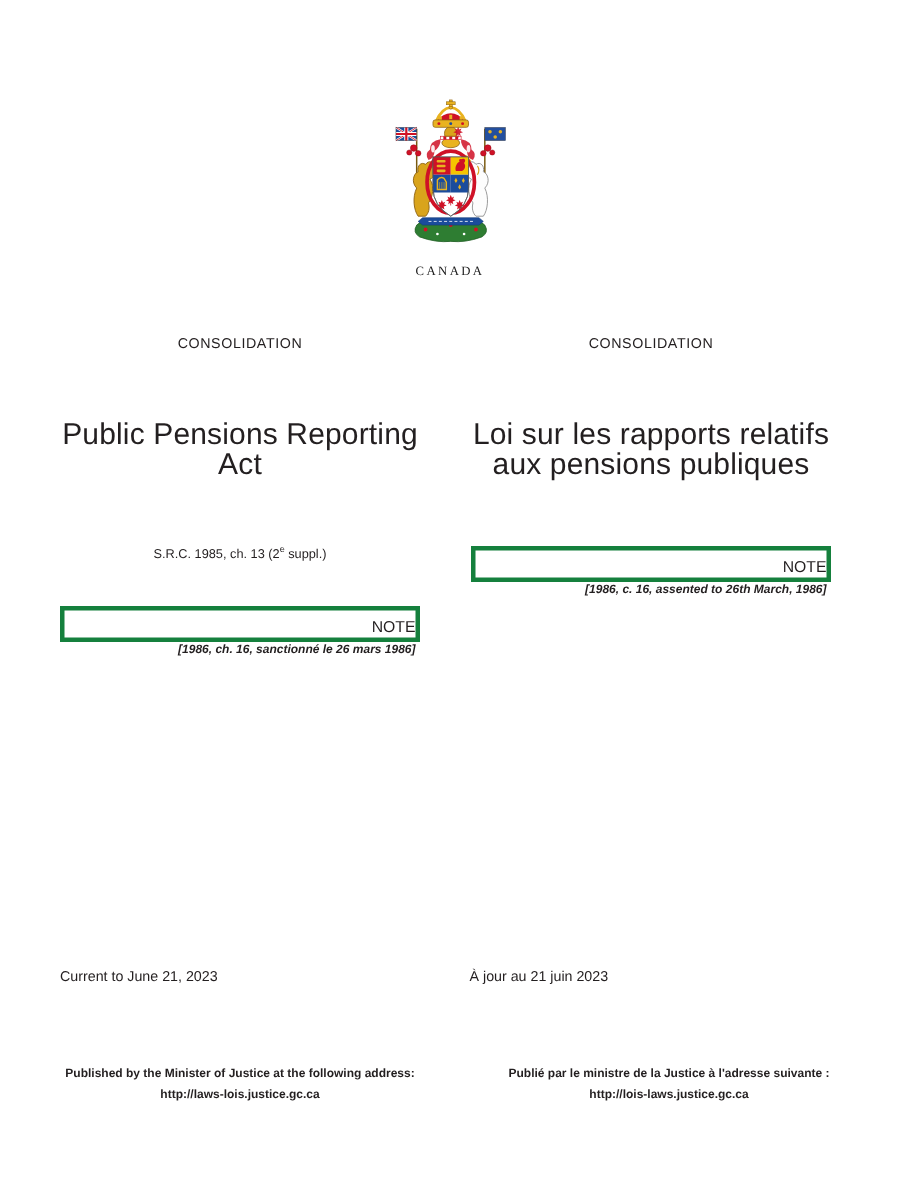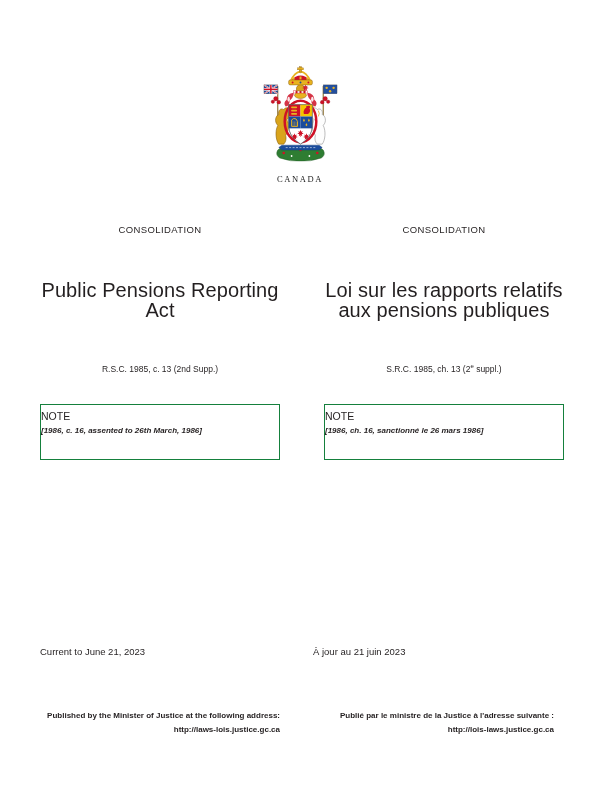--- a/index.html
+++ b/index.html
@@ -14,47 +14,47 @@
   .arms-block { position:absolute; top:66px; left:0; right:0; text-align:center; }
   .arms-block svg { display:inline-block; }
   .canada-label {
     margin-top:5px; font-family:"Liberation Serif", serif;
     font-size:8.5px; letter-spacing:1.6px; color:#1c1c1c;
   }
 
   
   .grid {
     position:absolute; top:218px; left:40px; width:513px;
-    display:grid; grid-template-columns:240px 240px; column-gap:44px;
+    display:grid; grid-template-columns:240px 240px; column-gap:34px;
     grid-template-rows:62px 84px 40px auto;
   }
   .col { text-align:center; }
   .section-label { padding-top:6px; font-size:9.5px; letter-spacing:0.4px; }
   .doc-title { font-size:20px; line-height:20px; letter-spacing:0.1px; }
   .citation { font-size:8.5px; line-height:11px; }
   .citation sup { font-size:6px; vertical-align:super; line-height:0; }
   .note-box {
-    border:1px solid #15803d; height:56px; padding-top:5px;
-    text-align:left;
+    border:3px solid #15803d; height:24px; padding-top:5px;
+    text-align:right;
   }
   .note-heading { font-size:10.5px; line-height:13px; }
   .note-text { margin-top:3px; font-size:8px; font-weight:bold; font-style:italic; }
 
   
   .current-row {
     position:absolute; top:646px; left:40px; width:513px;
     display:grid; grid-template-columns:240px 240px; column-gap:33px;
     text-align:left; font-size:9.5px;
   }
 
   
   .footer-row {
     position:absolute; top:709px; left:40px; width:513px;
-    display:grid; grid-template-columns:240px 240px; column-gap:34px;
-    text-align:right; font-size:8px; font-weight:bold; line-height:14px;
+    display:grid; grid-template-columns:240px 240px; column-gap:46px;
+    text-align:center; font-size:8px; font-weight:bold; line-height:14px;
   }
 </style>
 </head>
 <body>
 
 <div class="page">
 
   <div class="arms-block">
     <svg viewBox="0 0 160 200" width="79" height="99" aria-hidden="true">
       <defs>
@@ -177,21 +177,20 @@
   </div>
 
   <div class="grid">
 
     <div class="col section-label">CONSOLIDATION</div>
     <div class="col section-label">CONSOLIDATION</div>
 
     <div class="col doc-title">Public Pensions Reporting Act</div>
     <div class="col doc-title">Loi sur les rapports relatifs aux pensions publiques</div>
 
-    <div class="col citation">R.S.C. 1985, c. 13 (2nd Supp.)</div>
     <div class="col citation"><span>S.R.C. 1985, ch. 13 (2</span><sup>e</sup><span> suppl.)</span></div>
 
     <div class="col">
       <div class="note-box">
         <div class="note-heading">NOTE</div>
         <div class="note-text">[1986, c. 16, assented to 26th March, 1986]</div>
       </div>
     </div>
     <div class="col">
       <div class="note-box">

